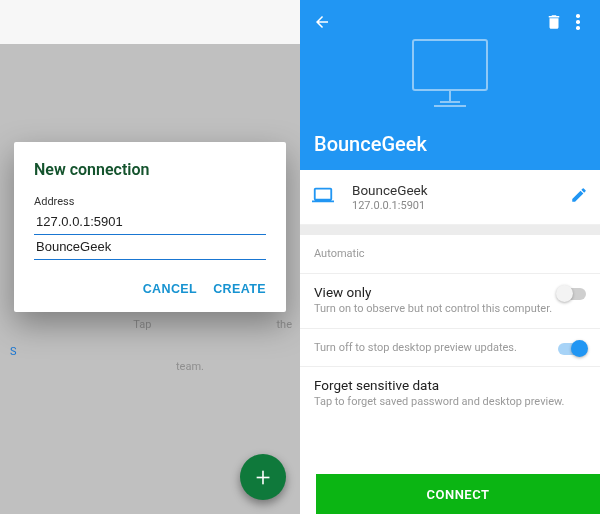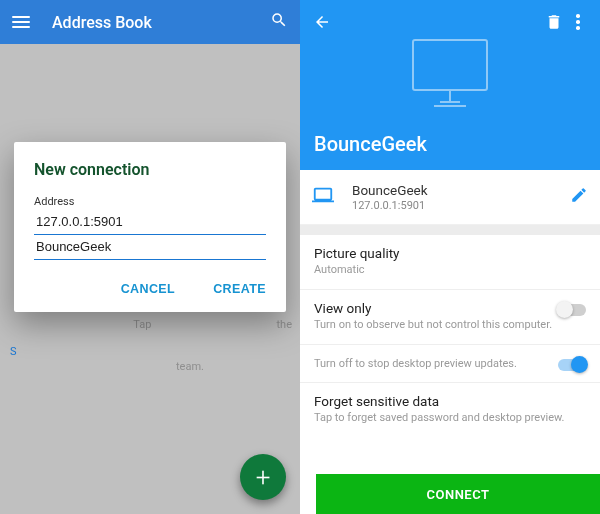--- a/index.html
+++ b/index.html
@@ -18,21 +18,21 @@
   .scrim { position: absolute; top: 44px; left: 0; right: 0; bottom: 0; background: rgba(0,0,0,0.22); }
   .bg-text { position: absolute; color: #8f8f8f; font-size: 11px; text-align: center; width: 100%; }
   .bg-text.a { top: 318px; left: 0; padding: 0 8px; }
   .bg-text.b { top: 360px; left: 0; margin-left: 40px; }
   .bg-link { position: absolute; top: 345px; left: 10px; color: #1976d2; font-size: 11px; }
   
   .dialog { position: absolute; top: 142px; left: 14px; width: 272px; background: #fff; border-radius: 2px; box-shadow: 0 12px 32px rgba(0,0,0,0.35); padding: 18px 20px 10px; }
   .dialog h2 { font-size: 16px; font-weight: 600; color: #14532d; margin-bottom: 16px; }
   .field-label { font-size: 11px; color: #333; margin-bottom: 2px; margin-top: 6px; }
   .field-input { width: 100%; border: none; border-bottom: 1.5px solid #1976d2; font-size: 13px; padding: 4px 2px 5px; outline: none; color: #222; background: transparent; }
-  .dialog-actions { display: flex; justify-content: flex-end; gap: 38px; margin-top: 22px; padding-bottom: 6px; }
+  .dialog-actions { display: flex; justify-content: flex-end; gap: 16px; margin-top: 22px; padding-bottom: 6px; }
   .dialog-actions button { border: none; background: none; color: #1793d1; font-weight: 600; font-size: 12.5px; letter-spacing: 0.4px; cursor: pointer; }
   
   .fab { position: absolute; bottom: 14px; right: 14px; width: 46px; height: 46px; border-radius: 50%; background: #0f793b; display: flex; align-items: center; justify-content: center; box-shadow: 0 4px 10px rgba(0,0,0,0.4); }
   .fab .plus { color: #fff; font-size: 26px; line-height: 1; font-weight: 300; }
   
   
   .right { background: #fff; display: flex; flex-direction: column; }
   .right-header { height: 170px; background: #2196f3; color: #fff; position: relative; }
   .right-toolbar { height: 44px; display: flex; align-items: center; padding: 0 10px; }
   .back-icon, .trash-icon, .more-icon { width: 24px; height: 24px; display: flex; align-items: center; justify-content: center; }
@@ -67,33 +67,20 @@
   .toggle.on .knob { position: absolute; right: -2px; top: -3px; width: 17px; height: 17px; background: #2196f3; border-radius: 50%; box-shadow: 0 1px 3px rgba(0,0,0,0.3); }
   
   .connect-btn { height: 40px; background: #0bb513; color: #fff; display: flex; align-items: center; justify-content: center; font-weight: 600; font-size: 13px; letter-spacing: 0.5px; margin-top: auto; margin-left: 16px; }
 </style>
 </head>
 <body>
 
 <div class="container">
 
   <div class="left">
-    <div class="left-appbar">
-      <div class="ham">
-          <span></span>
-          <span></span>
-          <span></span>
-        </div>
-      <div class="title">Address Book</div>
-      <div class="search-icon">
-        <svg viewBox="0 0 24 24">
-            <path d="M15.5 14h-.79l-.28-.27A6.471 6.471 0 0016 9.5 6.5 6.5 0 109.5 16c1.61 0 3.09-.59 4.23-1.57l.27.28v.79l5 4.99L20.49 19l-4.99-5zm-6 0C7.01 14 5 11.99 5 9.5S7.01 5 9.5 5 14 7.01 14 9.5 11.99 14 9.5 14z"></path>
-          </svg>
-      </div>
-    </div>
     <div class="scrim"></div>
     <div class="bg-text a"><span>Tap</span><span style="float:right">the</span></div>
     <div class="bg-link">S</div>
     <div class="bg-text b">team.</div>
 
     <div class="dialog">
       <h2>New connection</h2>
       <div class="field-label">Address</div>
       <input class="field-input" value="127.0.0.1:5901" style="">
       <input class="field-input" value="BounceGeek" style="">
@@ -154,21 +141,20 @@
       <div class="edit-icon">
         <svg viewBox="0 0 24 24">
             <path d="M3 17.25V21h3.75L17.81 9.94l-3.75-3.75L3 17.25zM20.71 7.04a.996.996 0 000-1.41l-2.34-2.34a.996.996 0 00-1.41 0l-1.83 1.83 3.75 3.75 1.83-1.83z"></path>
           </svg>
       </div>
     </div>
 
     <div class="grey-band"></div>
 
     <div class="setting">
-      <div class="s-title">Picture quality</div>
       <div class="s-sub">Automatic</div>
     </div>
 
     <div class="setting">
       <div class="s-title">View only</div>
       <div class="s-sub">Turn on to observe but not control this computer.</div>
       <div class="toggle off">
           <div class="knob"></div>
         </div>
     </div>

